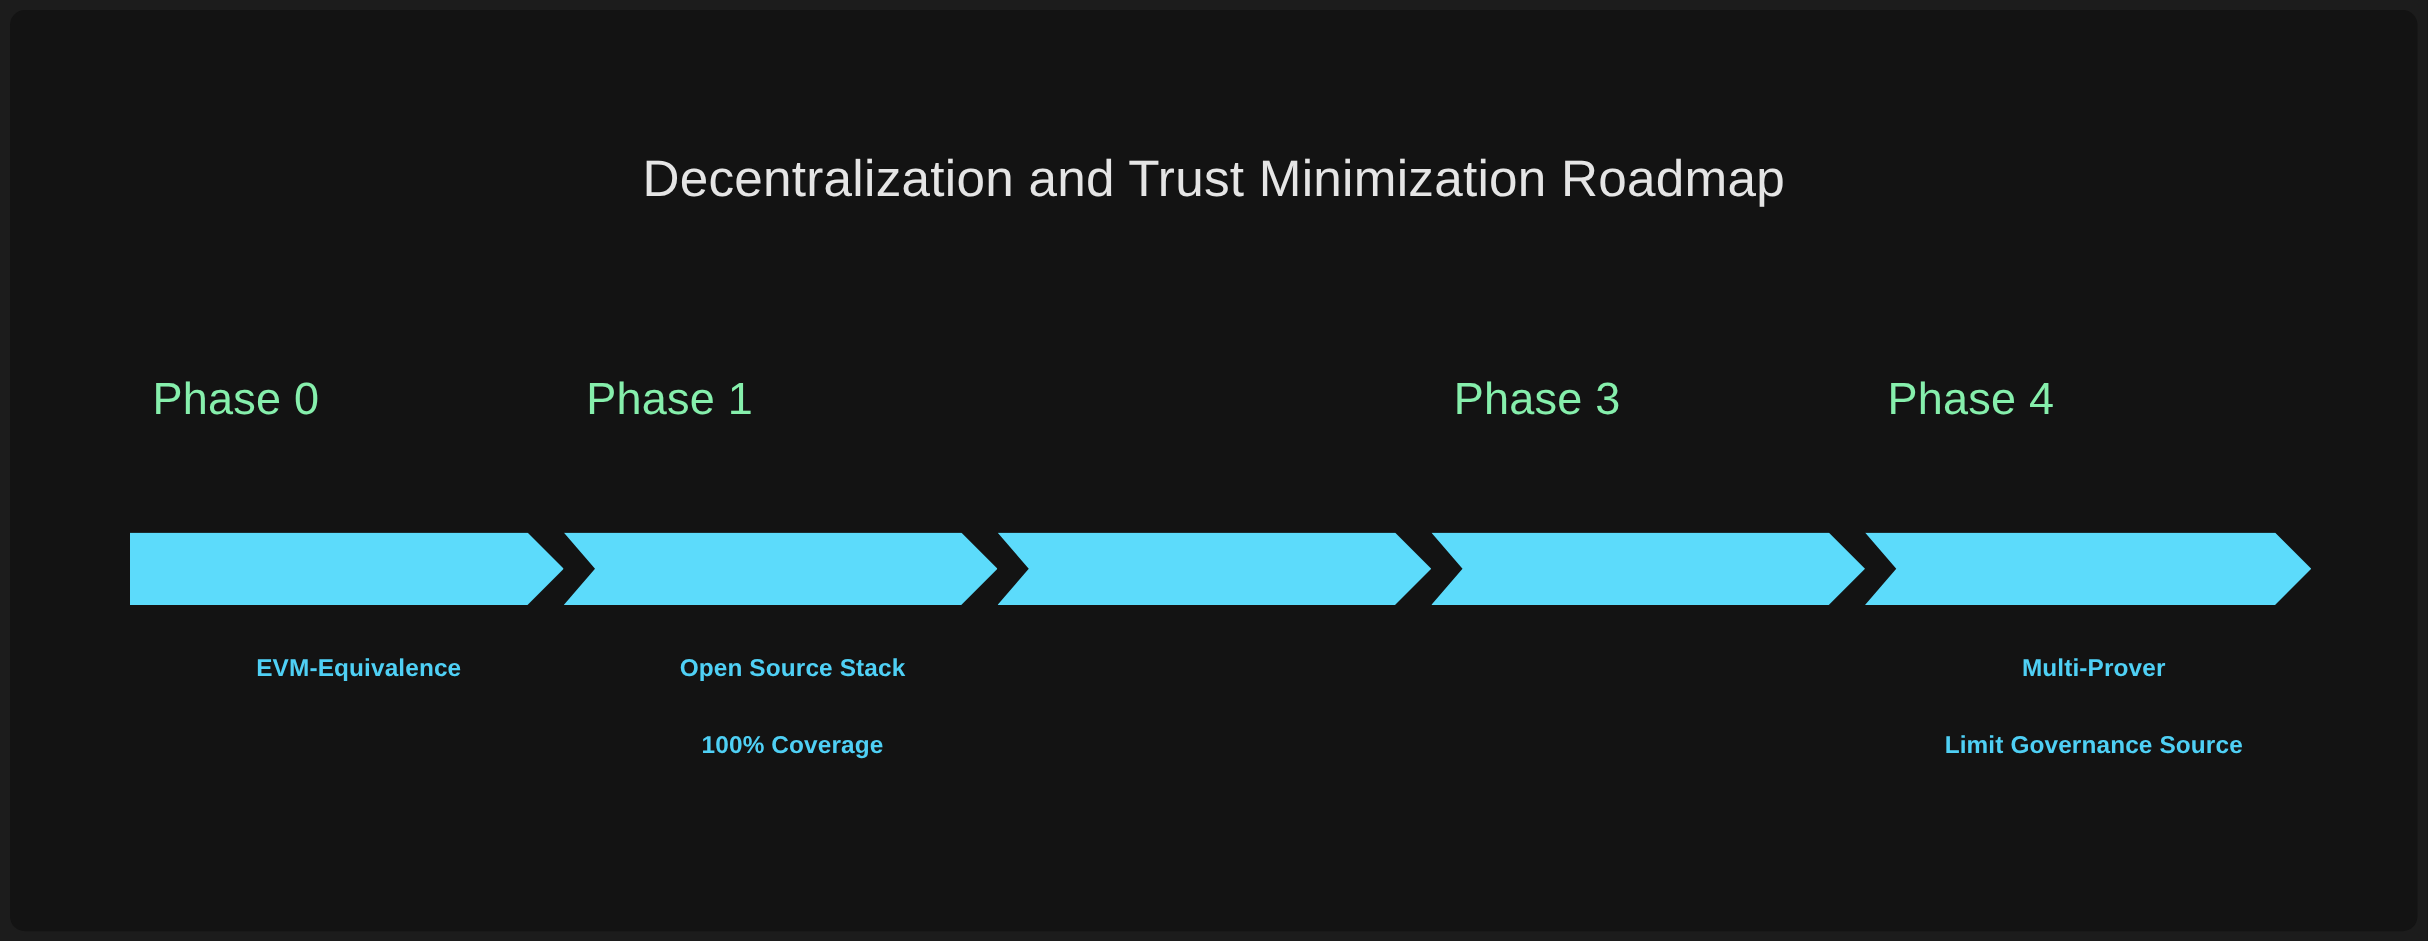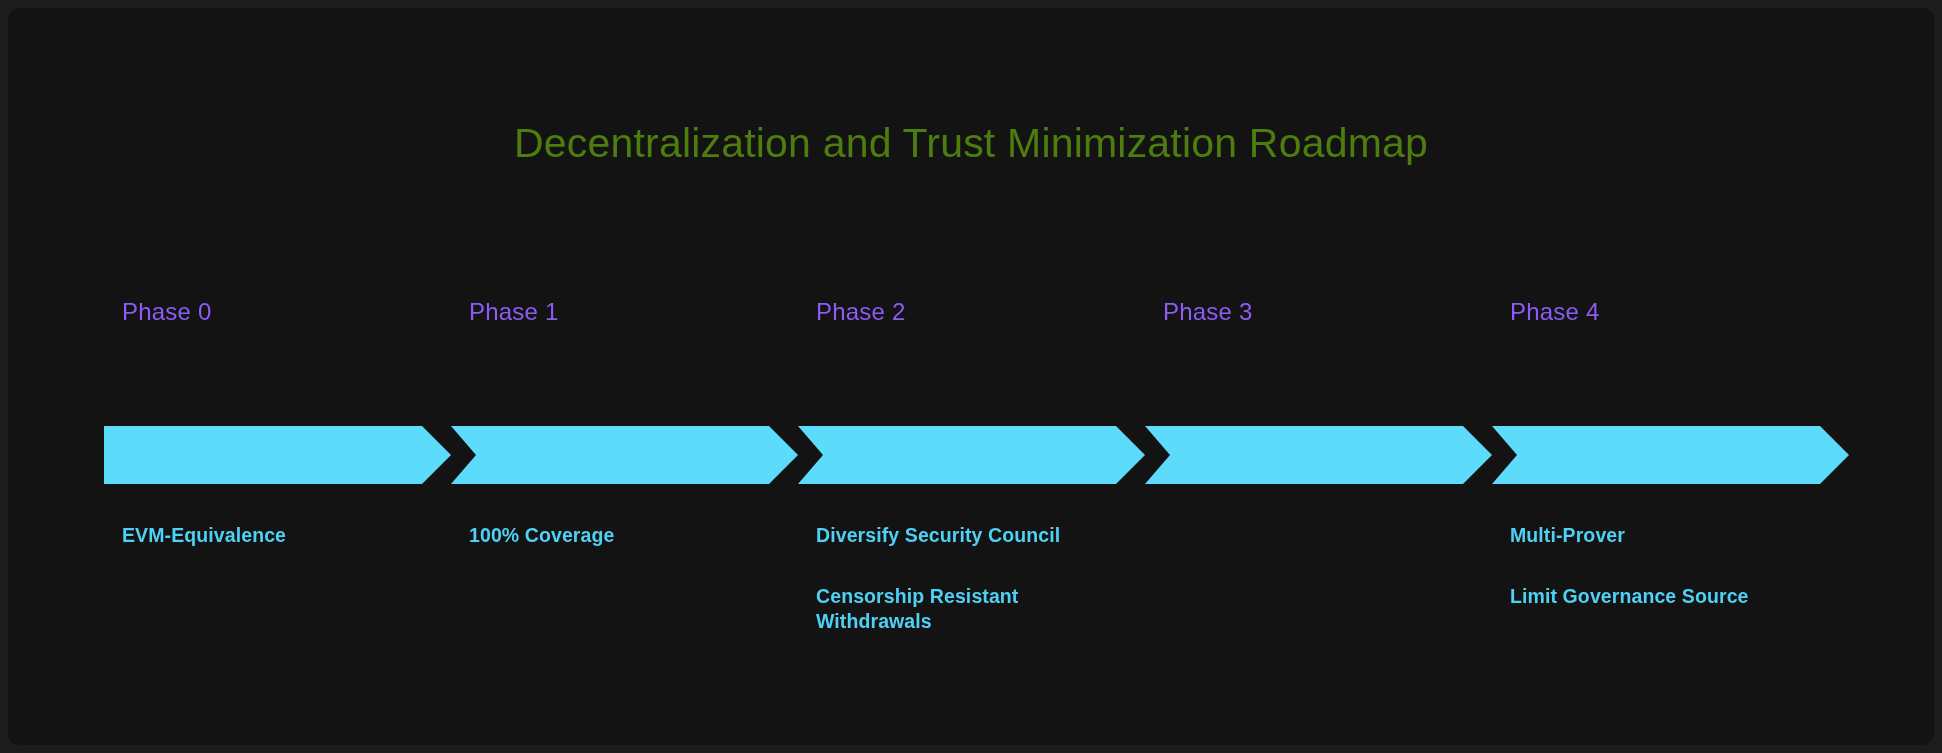--- a/index.html
+++ b/index.html
@@ -24,21 +24,21 @@
     border-radius: 12px;
     overflow: hidden;
   }
 
   #roadmap-title {
     position: absolute;
     left: 0;
     top: 112px;
     width: 1926px;
     text-align: center;
-    color: #4d7c0f;
+    color: #e5e5e5;
     font-size: 41px;
     font-weight: 300;
     letter-spacing: 0.2px;
     white-space: nowrap;
   }
 
   #phase-columns {
     position: absolute;
     left: 96px;
     top: 290px;
@@ -50,32 +50,33 @@
     position: absolute;
     top: 0;
     width: 347px;
     height: 400px;
   }
 
   .phase-heading {
     position: absolute;
     left: 18px;
     top: 0;
-    color: #8b5cf6;
-    font-size: 24px;
+    color: #86efac;
+    font-size: 36px;
     font-weight: 300;
     letter-spacing: 0.2px;
     white-space: nowrap;
   }
 
   .phase-items {
     position: absolute;
     left: 18px;
     top: 225px;
     width: 330px;
+    text-align: center;
   }
 
   .phase-item {
     color: #4FD0F5;
     font-size: 19.5px;
     font-weight: bold;
     line-height: 25px;
     letter-spacing: 0.1px;
     margin-bottom: 36px;
   }
@@ -136,31 +137,25 @@
     <div class="phase-column" style="left:0px;">
       <div class="phase-heading">Phase 0</div>
       <div class="phase-items">
         <div class="phase-item">EVM-Equivalence</div>
       </div>
     </div>
 
     <div class="phase-column" style="left:347px;">
       <div class="phase-heading">Phase 1</div>
       <div class="phase-items">
+        <div class="phase-item">Open Source Stack</div>
         <div class="phase-item">100% Coverage</div>
       </div>
     </div>
 
-    <div class="phase-column" style="left:694px;">
-      <div class="phase-heading">Phase 2</div>
-      <div class="phase-items" style="width:270px;">
-        <div class="phase-item">Diversify Security Council</div>
-        <div class="phase-item">Censorship Resistant Withdrawals</div>
-      </div>
-    </div>
 
     <div class="phase-column" style="left:1041px;">
       <div class="phase-heading">Phase 3</div>
       <div class="phase-items">
       </div>
     </div>
 
     <div class="phase-column" style="left:1388px;">
       <div class="phase-heading">Phase 4</div>
       <div class="phase-items">

